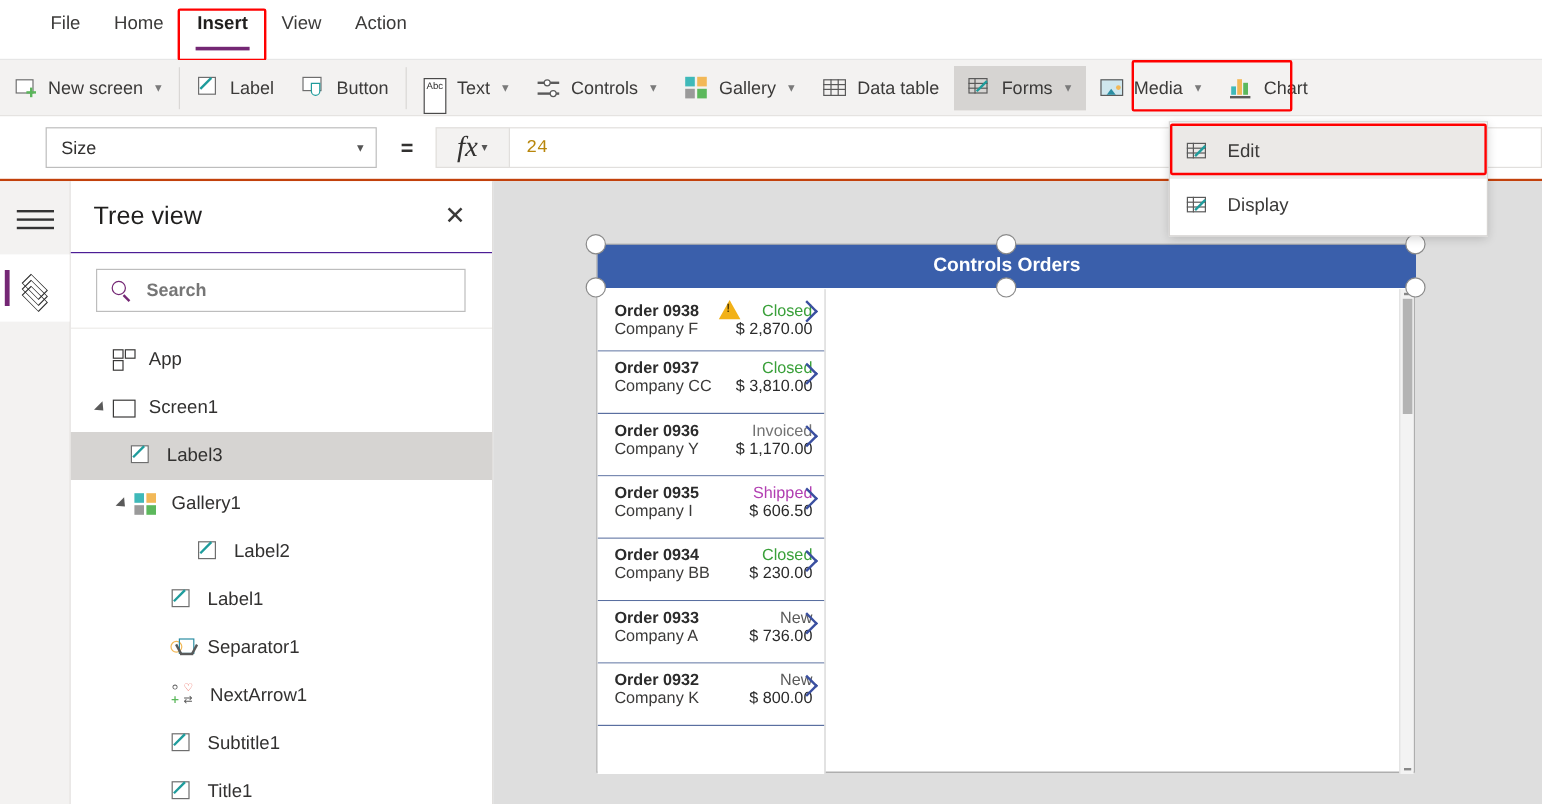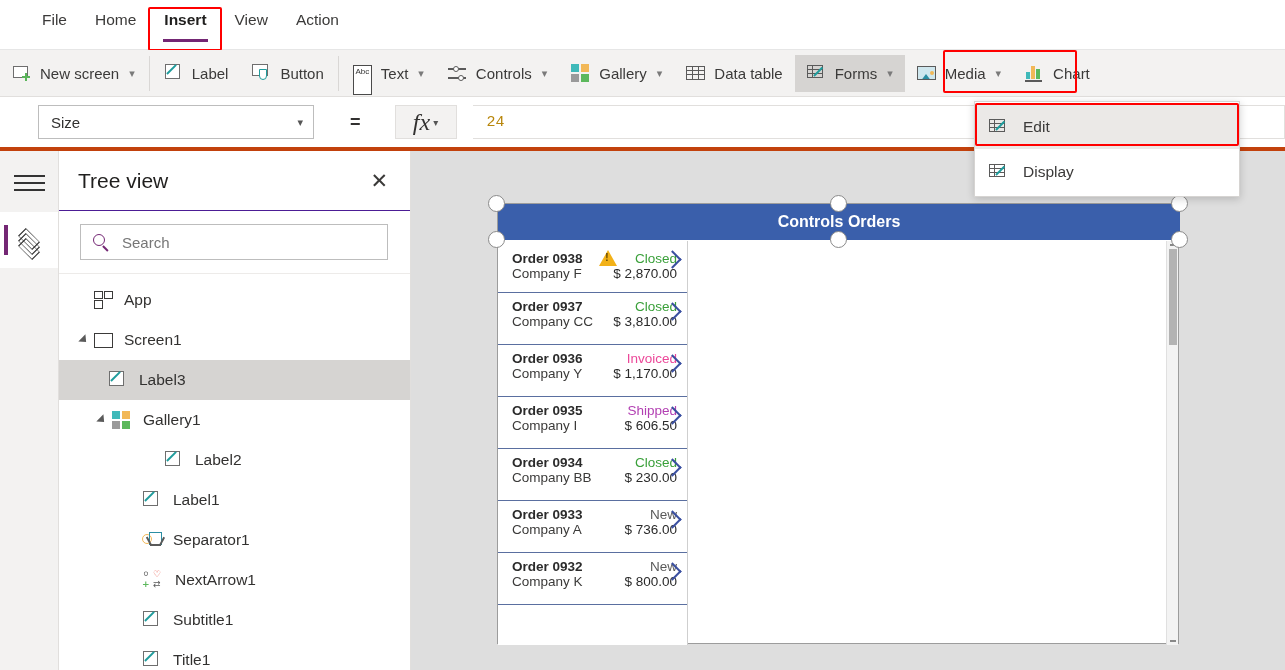--- a/index.html
+++ b/index.html
@@ -143,22 +143,22 @@
   .dd-item {
     height: 45px; display: flex; align-items: center; gap: 14px;
     padding: 0 14px; font-size: 15.5px; color: #3b3a39; cursor: pointer;
   }
   .dd-item.hover { background: #ebe9e7; }
   #edit-hl { left: 975px; top: 103px; width: 264px; height: 43px; z-index: 41; }
 
   
   .fxbar {
     position: absolute; left: 0; top: 97px; width: 1285px; height: 54px;
-    background: #ffffff; border-bottom: 4px solid #c2410c;
-    display: flex; align-items: center; padding-left: 38px; gap: 16px;
+    background: #ffffff; border-bottom: 2px solid #c2410c;
+    display: flex; align-items: center; padding-left: 38px; gap: 0;
   }
   .propsel {
     width: 276px; height: 34px; border: 1px solid #bdbdbd; background: #fff;
     display: flex; align-items: center; justify-content: space-between;
     padding: 0 10px 0 12px; font-size: 15px; color: #323130; cursor: pointer;
   }
   .propsel .caret { color: #555; font-size: 11px; }
   .eqsign { font-size: 18px; color: #323130; margin: 0 18px 0 20px; font-weight: bold; }
   .fxbtn {
     width: 62px; height: 34px; background: #f3f2f1; border: 1px solid #e1dfdd;
@@ -202,21 +202,21 @@
   .treepanel {
     position: absolute; left: 59px; top: 151px; width: 352px; height: 519px;
     background: #ffffff; border-right: 1px solid #e1dfdd;
   }
   .tp-header {
     height: 60px; display: flex; align-items: center; justify-content: space-between;
     padding: 0 22px 0 19px; border-bottom: 1px solid #4c1d95;
   }
   .tp-title { font-size: 21px; color: #201f1e; }
   .tp-close { font-size: 21px; color: #3b3a39; cursor: pointer; line-height: 1; }
-  .tp-searchwrap { padding: 13px 22px 13px 21px; border-bottom: 1px solid #edebe9; }
+  .tp-searchwrap { padding: 13px 22px 13px 21px; border-bottom: 1px solid #edebe9; font-weight: bold; }
   .tp-search {
     height: 36px; border: 1px solid #bdbdbd; background: #fff;
     display: flex; align-items: center; gap: 12px; padding: 0 12px; cursor: text;
   }
   .mag { position: relative; width: 17px; height: 17px; flex: 0 0 auto; }
   .mag .circ {
     position: absolute; left: 0; top: 0; width: 12px; height: 12px;
     border: 1.6px solid #742774; border-radius: 50%;
   }
   .mag .hdl {
@@ -624,21 +624,21 @@
           <div class="gal-row">
             <span class="gi-company">Company CC</span>
             <span class="gi-amount">$ 3,810.00</span>
           </div>
           <span class="gi-chev"></span>
         </div>
 
         <div class="gal-item">
           <div class="gal-row">
             <span class="gi-title">Order 0936</span>
-            <span class="gi-status" style="color:#ec4899">Invoiced</span>
+            <span class="gi-status" style="color:#737373">Invoiced</span>
           </div>
           <div class="gal-row">
             <span class="gi-company">Company Y</span>
             <span class="gi-amount">$ 1,170.00</span>
           </div>
           <span class="gi-chev"></span>
         </div>
 
         <div class="gal-item">
           <div class="gal-row">

